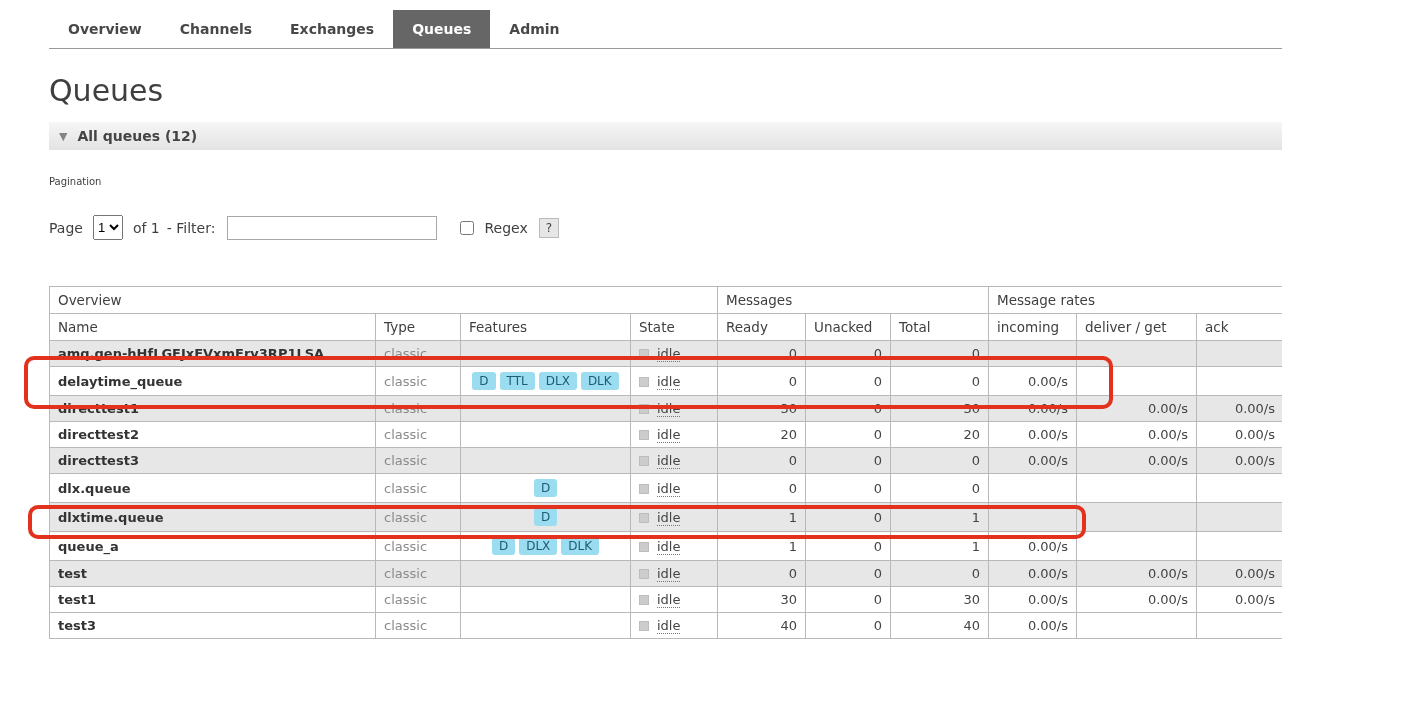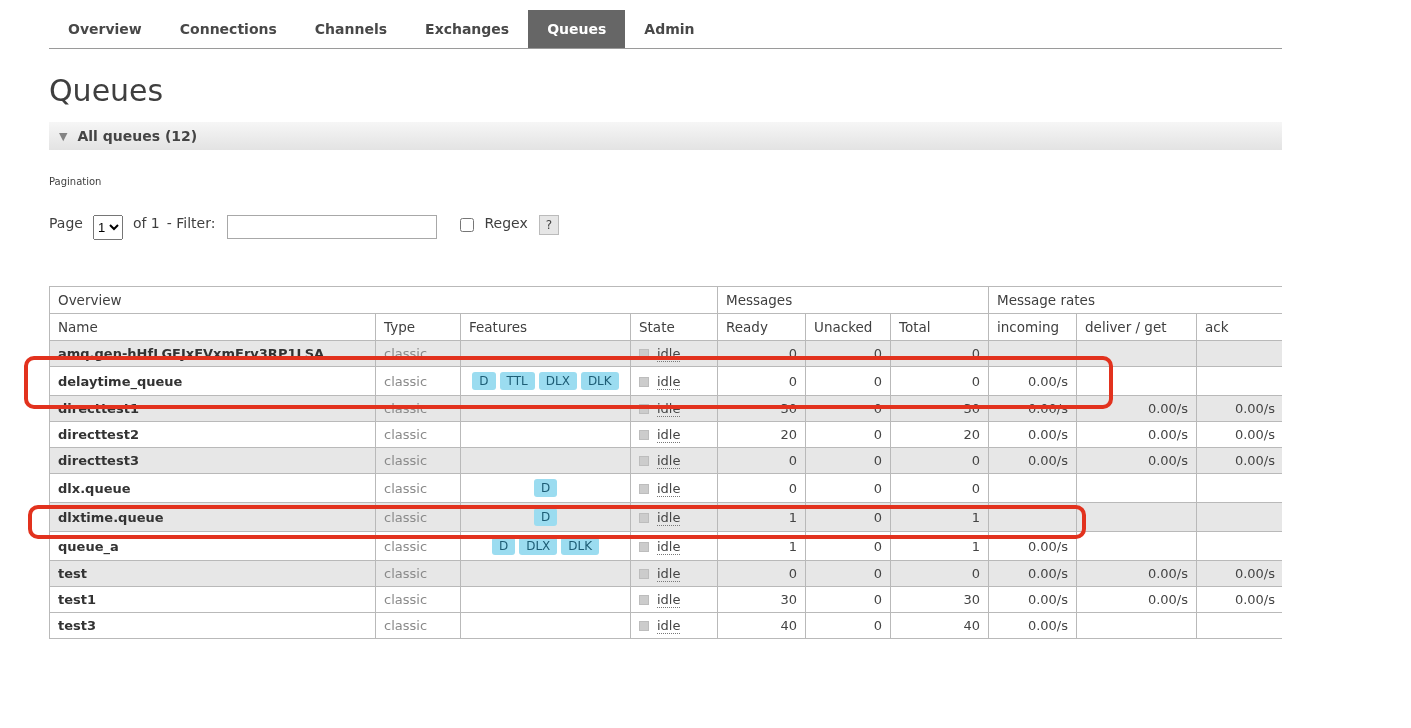--- a/index.html
+++ b/index.html
@@ -36,21 +36,21 @@
     color: #444;
     display: flex;
     align-items: center;
     gap: 10px;
     cursor: pointer;
   }
   .tri { color: #848484; font-size: 11px; }
 
   .pagination-label { margin: 26px 0 0; font-size: 10px; color: #3f3f3f; }
 
-  .page-controls { margin: 28px 0 0; display: flex; align-items: flex-start; gap: 7px; font-size: 14px; color: #3f3f3f; }
+  .page-controls { margin: 28px 0 0; display: flex; align-items: center; gap: 7px; font-size: 14px; color: #3f3f3f; }
   .page-select { height: 25px; font-size: 13px; margin: 0 3px; }
   .filter-input { width: 210px; height: 24px; border: 1px solid #a8a8a8; padding: 2px 6px; margin-left: 5px; font-family: inherit; }
   .regex-checkbox { margin-left: 16px; width: 14px; height: 14px; }
   .help {
     background: #e6e6e6; border: 1px solid #bbb; padding: 2px 6px;
     font-size: 12px; color: #444; cursor: pointer; margin-left: 4px;
   }
 
   
   .table-wrap { position: relative; margin-top: 46px; width: 1234px; }
@@ -90,21 +90,20 @@
   }
 </style>
 </head>
 <body>
 
 <div class="page">
 
   <div class="topnav">
     <ul id="nav-tabs">
         <li>Overview</li>
-        <li>Connections</li>
         <li>Channels</li>
         <li>Exchanges</li>
         <li class="active">Queues</li>
         <li>Admin</li>
       </ul>
   </div>
 
   <div class="content">
     <h1>Queues</h1>
 

